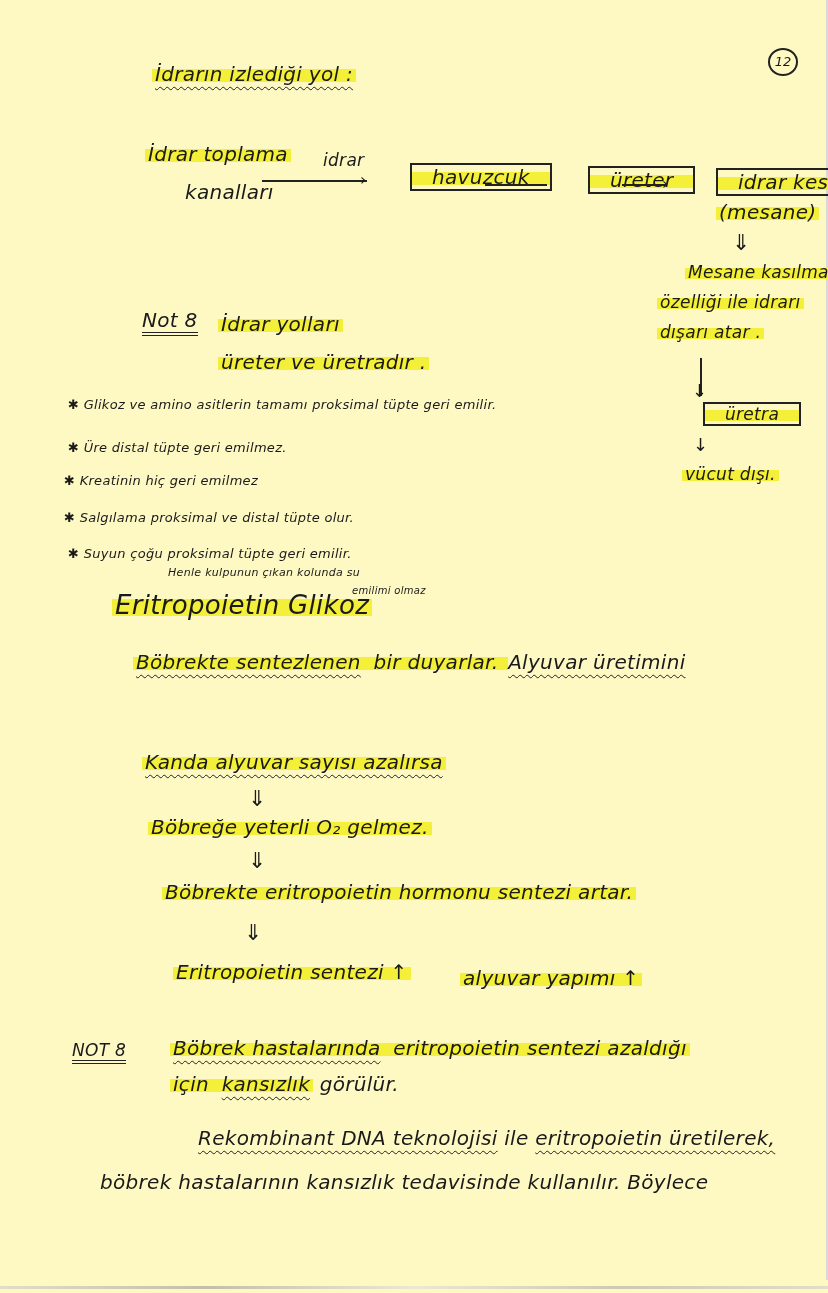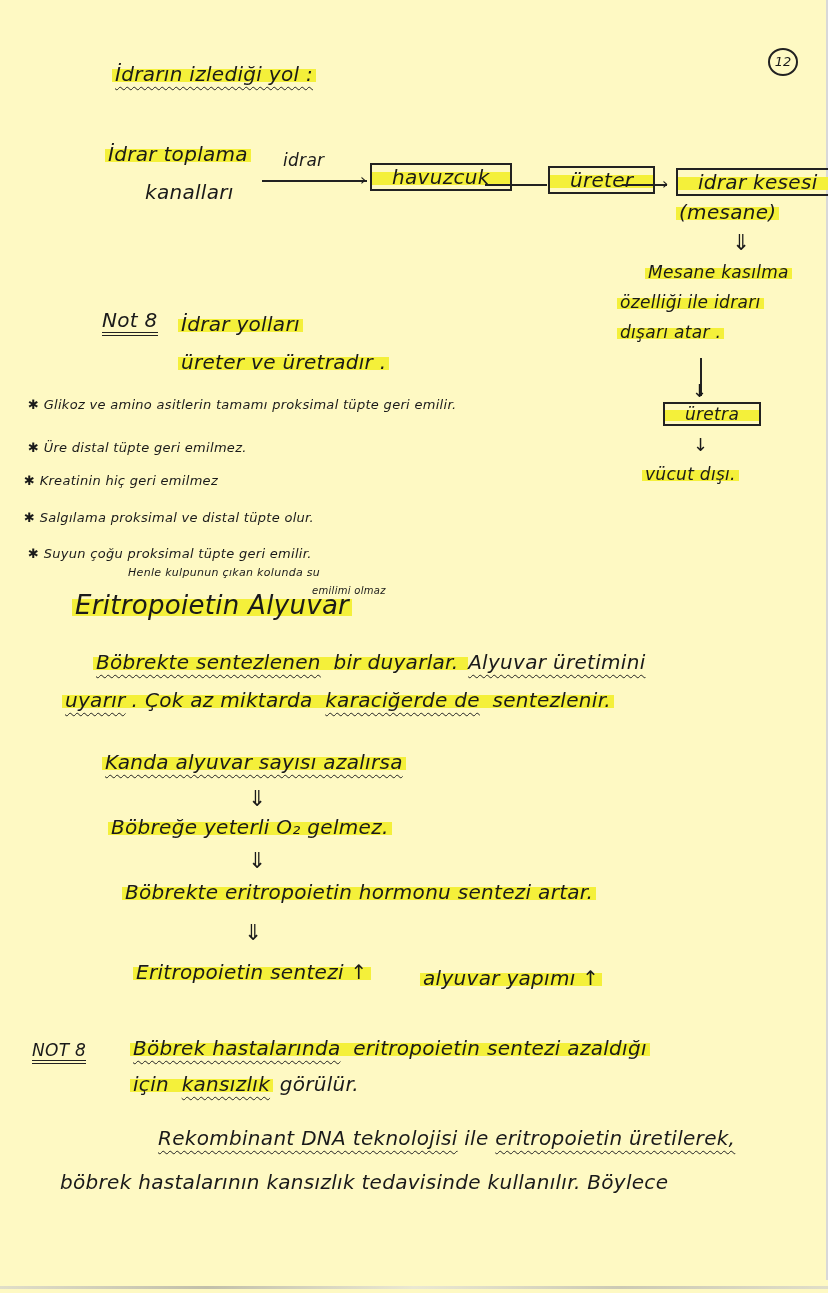--- a/index.html
+++ b/index.html
@@ -3,21 +3,21 @@
 <meta charset="utf-8">
 <style>
   html, body { margin:0; padding:0; }
   body {
     width:828px; height:1293px; background:#ffffff; position:relative; overflow:hidden;
     font-family: "DejaVu Sans", sans-serif; color:#1a1a1a;
   }
   .page { position:absolute; inset:0; background:#fef9c3; }
   .edge-right { position:absolute; right:0; top:0; width:2px; height:1280px; background:#d8d8d8; }
   .edge-bottom { position:absolute; left:0; bottom:4px; width:828px; height:3px; background:linear-gradient(90deg,#ccc,#999,#ddd,#aaa,#ccc); opacity:.6; }
-  .t { position:absolute; white-space:nowrap; font-style:italic; letter-spacing:0.3px; }
+  .t { position:absolute; white-space:nowrap; font-style:italic; letter-spacing:0.3px;margin-left:40px; }
   .hl { background: linear-gradient(180deg, transparent 30%, #f4f03a 30%, #f4f03a 85%, transparent 85%); padding:0 3px; }
   .wavy { text-decoration: underline wavy #222; text-decoration-thickness:1px; text-underline-offset:5px; }
   .dbl { border-bottom: 4px double #222; }
   .box { border:2px solid #222; padding:0 20px; }
   .arrow-line { position:absolute; height:2px; background:#222; }
   .arrow-head { position:absolute; font-size:16px; line-height:1; font-style:normal; }
   .v-arrow { position:absolute; font-style:normal; font-size:22px; line-height:1; }
   .small { font-size:13px; }
   .med { font-size:17px; }
   .big { font-size:20px; }
@@ -93,28 +93,25 @@
 
   <div class="t small" style="left:28px;top:397px;">✱ <span>Glikoz ve amino asitlerin tamamı proksimal tüpte geri emilir.</span></div>
   <div class="t small" style="left:28px;top:440px;">✱ <span>Üre distal tüpte geri emilmez.</span></div>
   <div class="t small" style="left:24px;top:473px;">✱ <span>Kreatinin hiç geri emilmez</span></div>
   <div class="t small" style="left:24px;top:510px;">✱ <span>Salgılama proksimal ve distal tüpte olur.</span></div>
   <div class="t small" style="left:28px;top:546px;">✱ <span>Suyun çoğu proksimal tüpte geri emilir.</span></div>
   <div class="t" style="left:128px;top:566px;font-size:11px;">Henle kulpunun çıkan kolunda su</div>
   <div class="t" style="left:312px;top:585px;font-size:10px;">emilimi olmaz</div>
 
   <div class="t xl" style="left:72px;top:590px;">
-    <span class="hl">Eritropoietin Alyuvar</span>
+    <span class="hl">Eritropoietin Glikoz</span>
   </div>
 
   <div class="t big" style="left:93px;top:650px;">
     <span class="hl wavy">Böbrekte sentezlenen</span><span class="hl"> bir duyarlar. </span><span class="wavy">Alyuvar üretimini</span>
-  </div>
-  <div class="t big" style="left:62px;top:688px;">
-    <span class="hl wavy">uyarır</span><span class="hl">. Çok az miktarda </span><span class="hl wavy">karaciğerde de</span><span class="hl"> sentezlenir.</span>
   </div>
 
   <div class="t big" style="left:102px;top:750px;">
     <span class="hl wavy">Kanda alyuvar sayısı azalırsa</span>
   </div>
   <div class="v-arrow" style="left:248px;top:788px;">⇓</div>
   <div class="t big" style="left:108px;top:815px;">
     <span class="hl">Böbreğe yeterli O₂ gelmez.</span>
   </div>
   <div class="v-arrow" style="left:248px;top:850px;">⇓</div>

